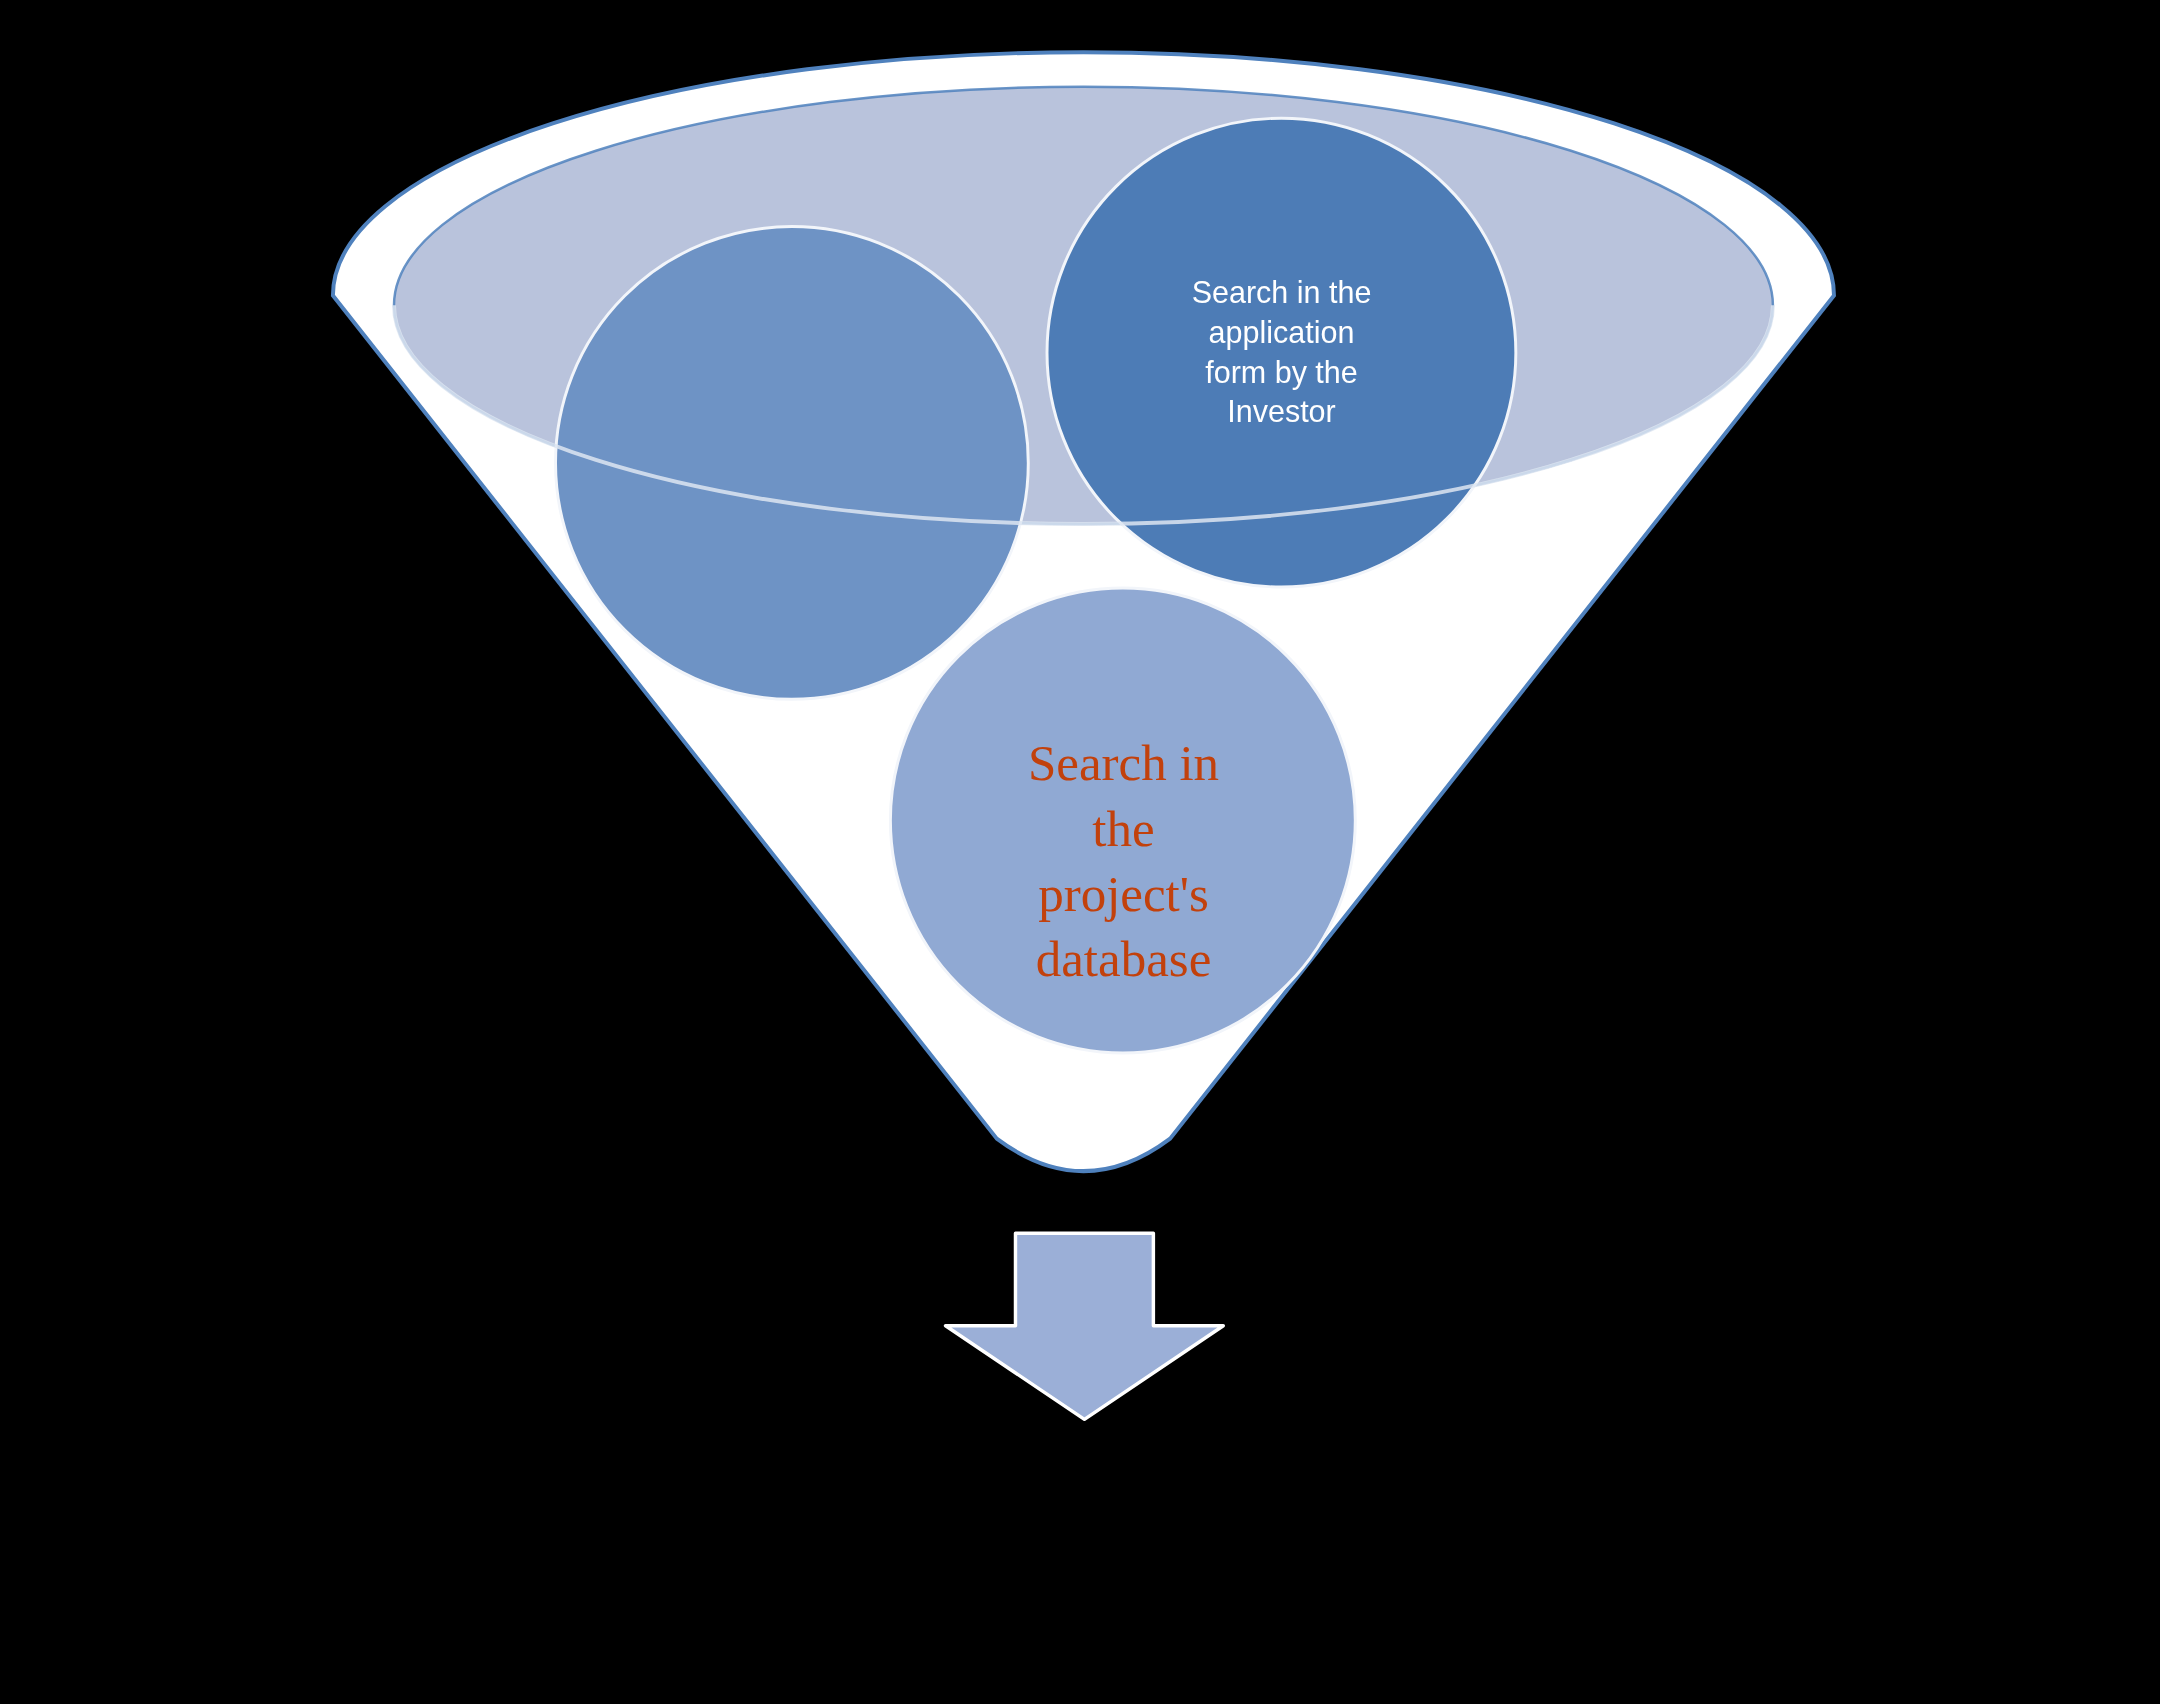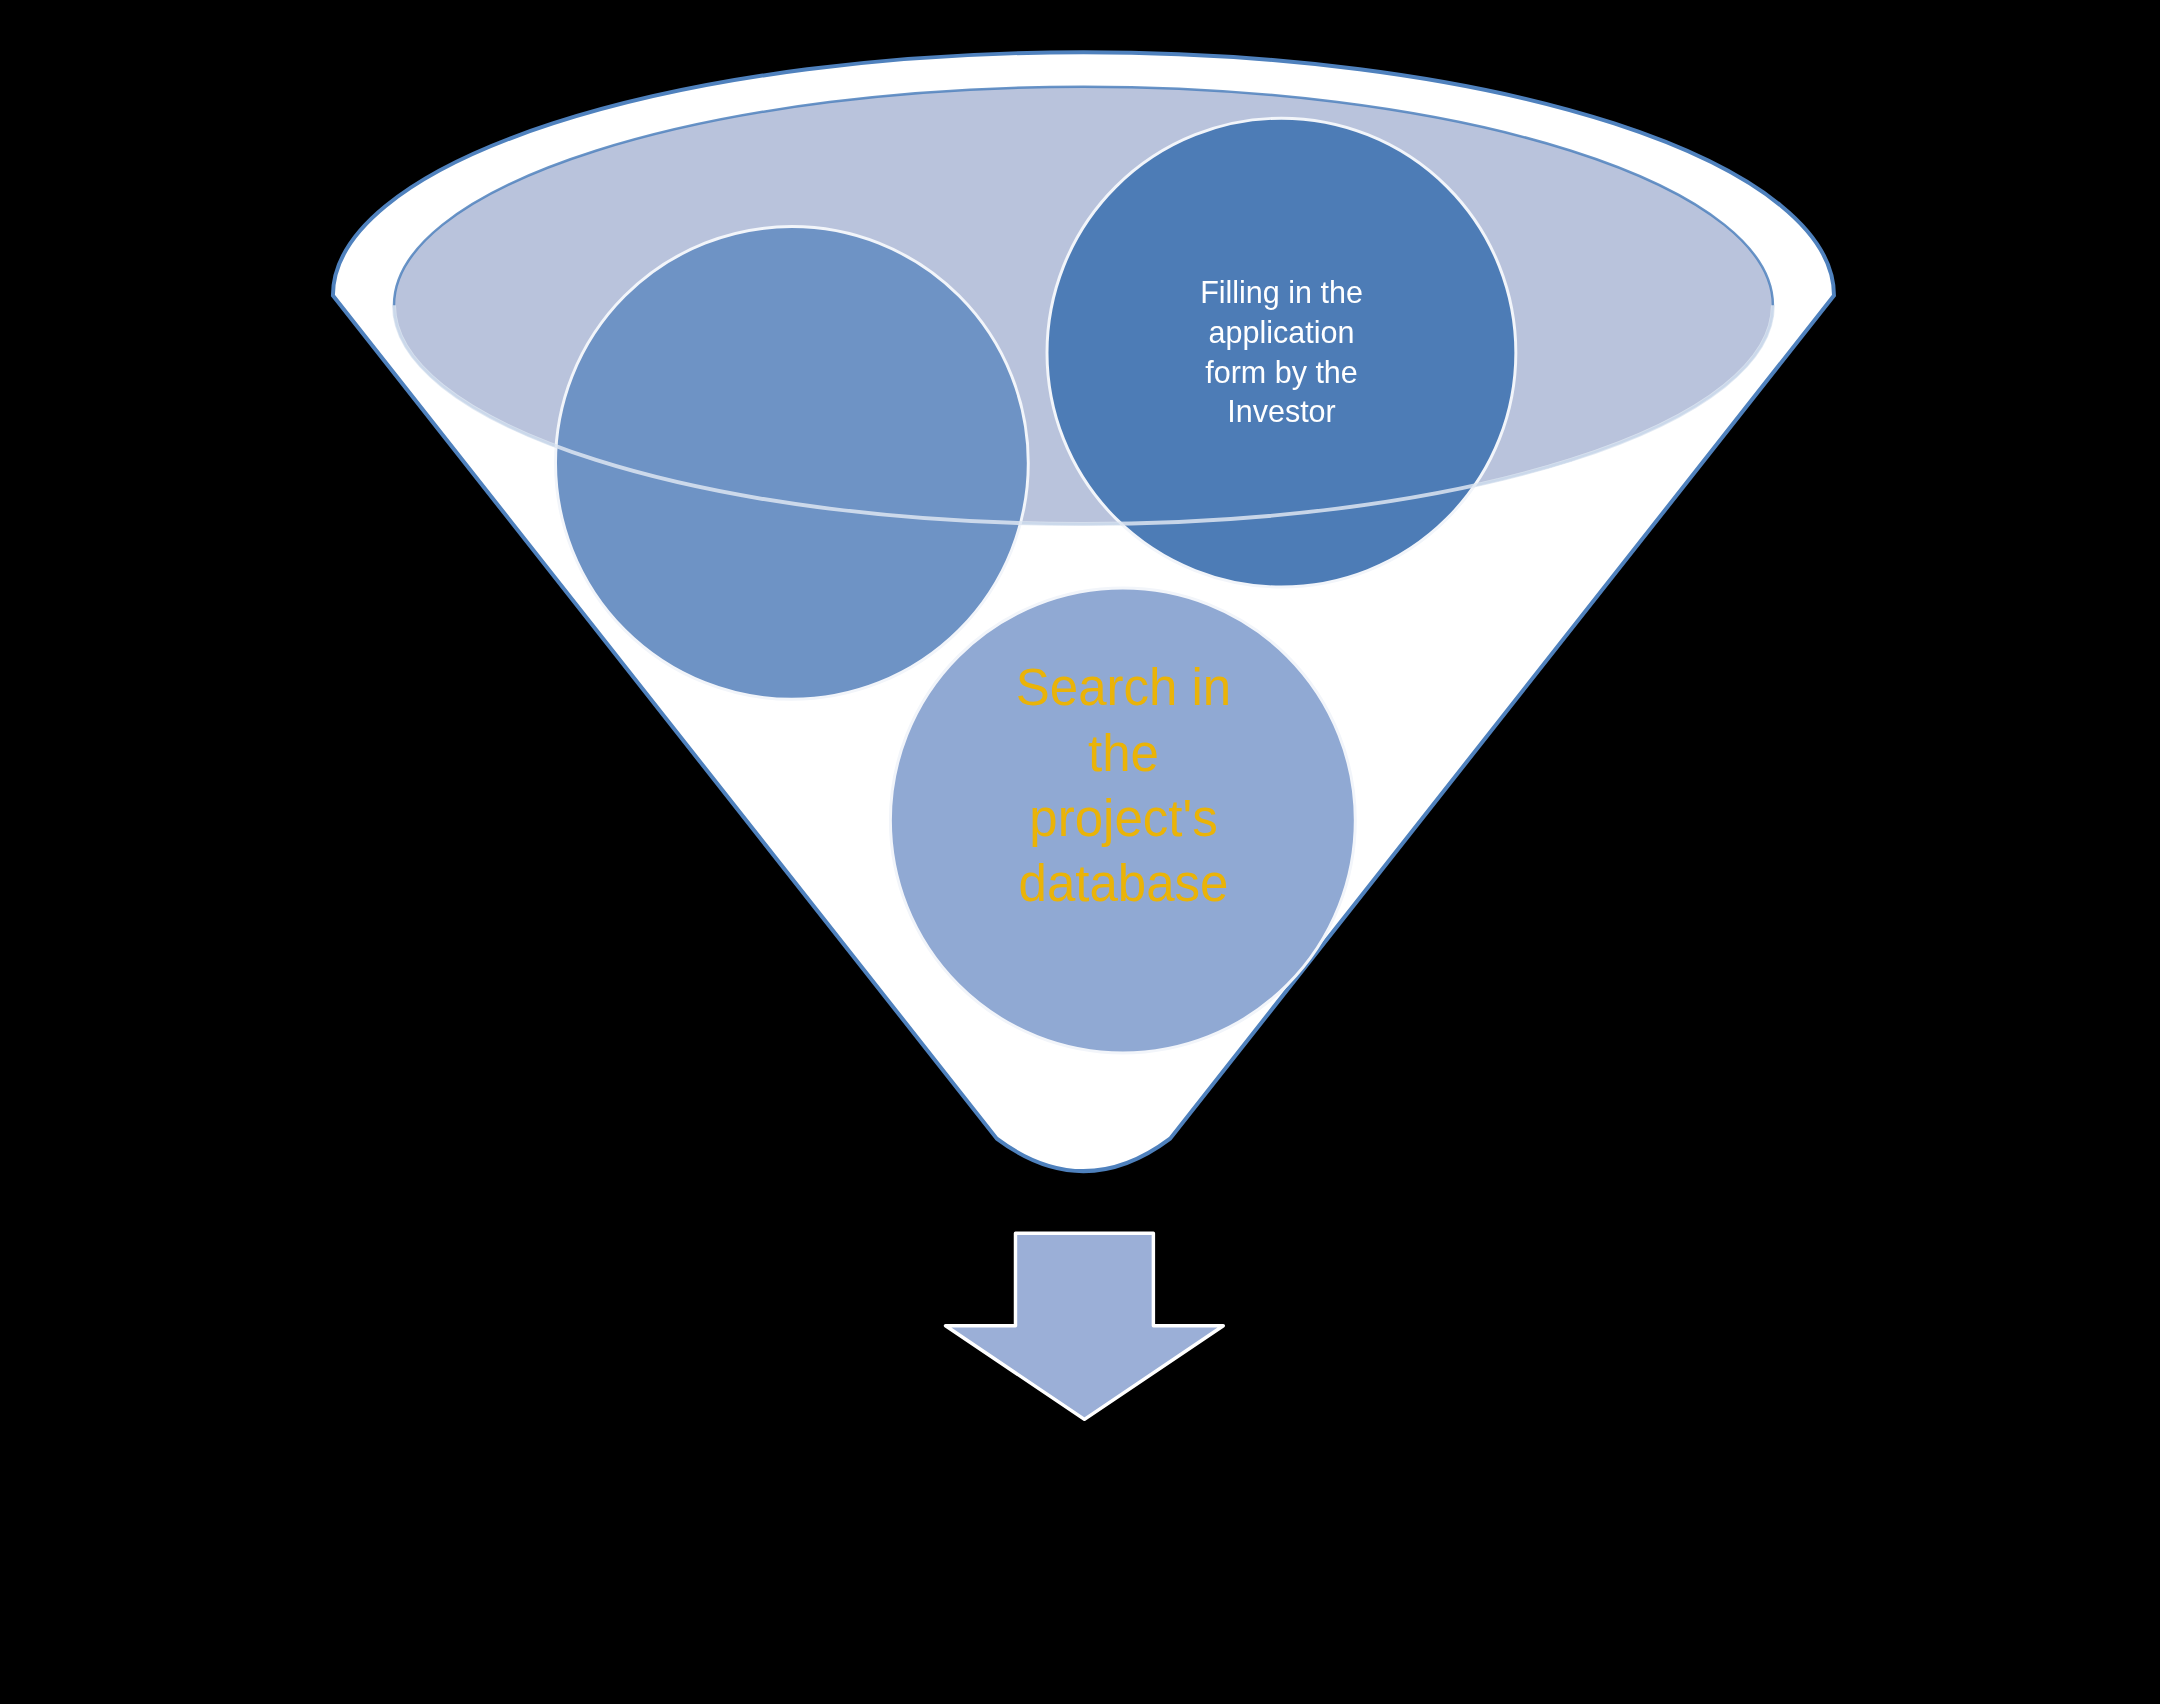--- a/index.html
+++ b/index.html
@@ -54,26 +54,26 @@
     <circle cx="804" cy="470" r="240" stroke-width="3" fill="#6e93c5" stroke="#f2f5fa"></circle>
 
     <circle cx="1301" cy="358" r="238" stroke-width="3" fill="#4d7cb6" stroke="#f2f5fa"></circle>
 
     <circle cx="1140" cy="833" r="236" stroke-width="3" fill="#90a9d3" stroke="#f2f5fa"></circle>
 
     <path d="M1031 1252 L1171 1252 L1171 1346 L1242 1346 L1101 1441 L960 1346 L1031 1346 Z" stroke-width="3.5" stroke-linejoin="round" fill="#9bafd7" stroke="#ffffff"></path>
   </svg>
 
 
-  <div class="label small" style="left: 1114px; top: 244px; width: 335px; height: 217px; color: rgb(255, 255, 255);">Filling in the
+  <div class="label small" style="left: 1114px; top: 244px; width: 335px; height: 217px; color: rgb(255, 255, 255);">Search in the
 application
 form by the
 Investor</div>
 
-  <div class="label big" style="left: 956px; top: 648px; width: 335px; height: 276px; color: #eab308;">Search in
+  <div class="label big" style="left: 956px; top: 724px; width: 335px; height: 276px; color: #c2410c; font-family: Liberation Serif, serif;">Search in
 the
 project's
 database</div>
 
   <svg class="layer overlay" viewBox="0 0 2193 1730">
     <path d="M400 310 A700 222 0 0 0 1800 310" fill="none" stroke-width="4" stroke-opacity="0.85" stroke="#dde5f1"></path>
   </svg>
 
 </div>
 

